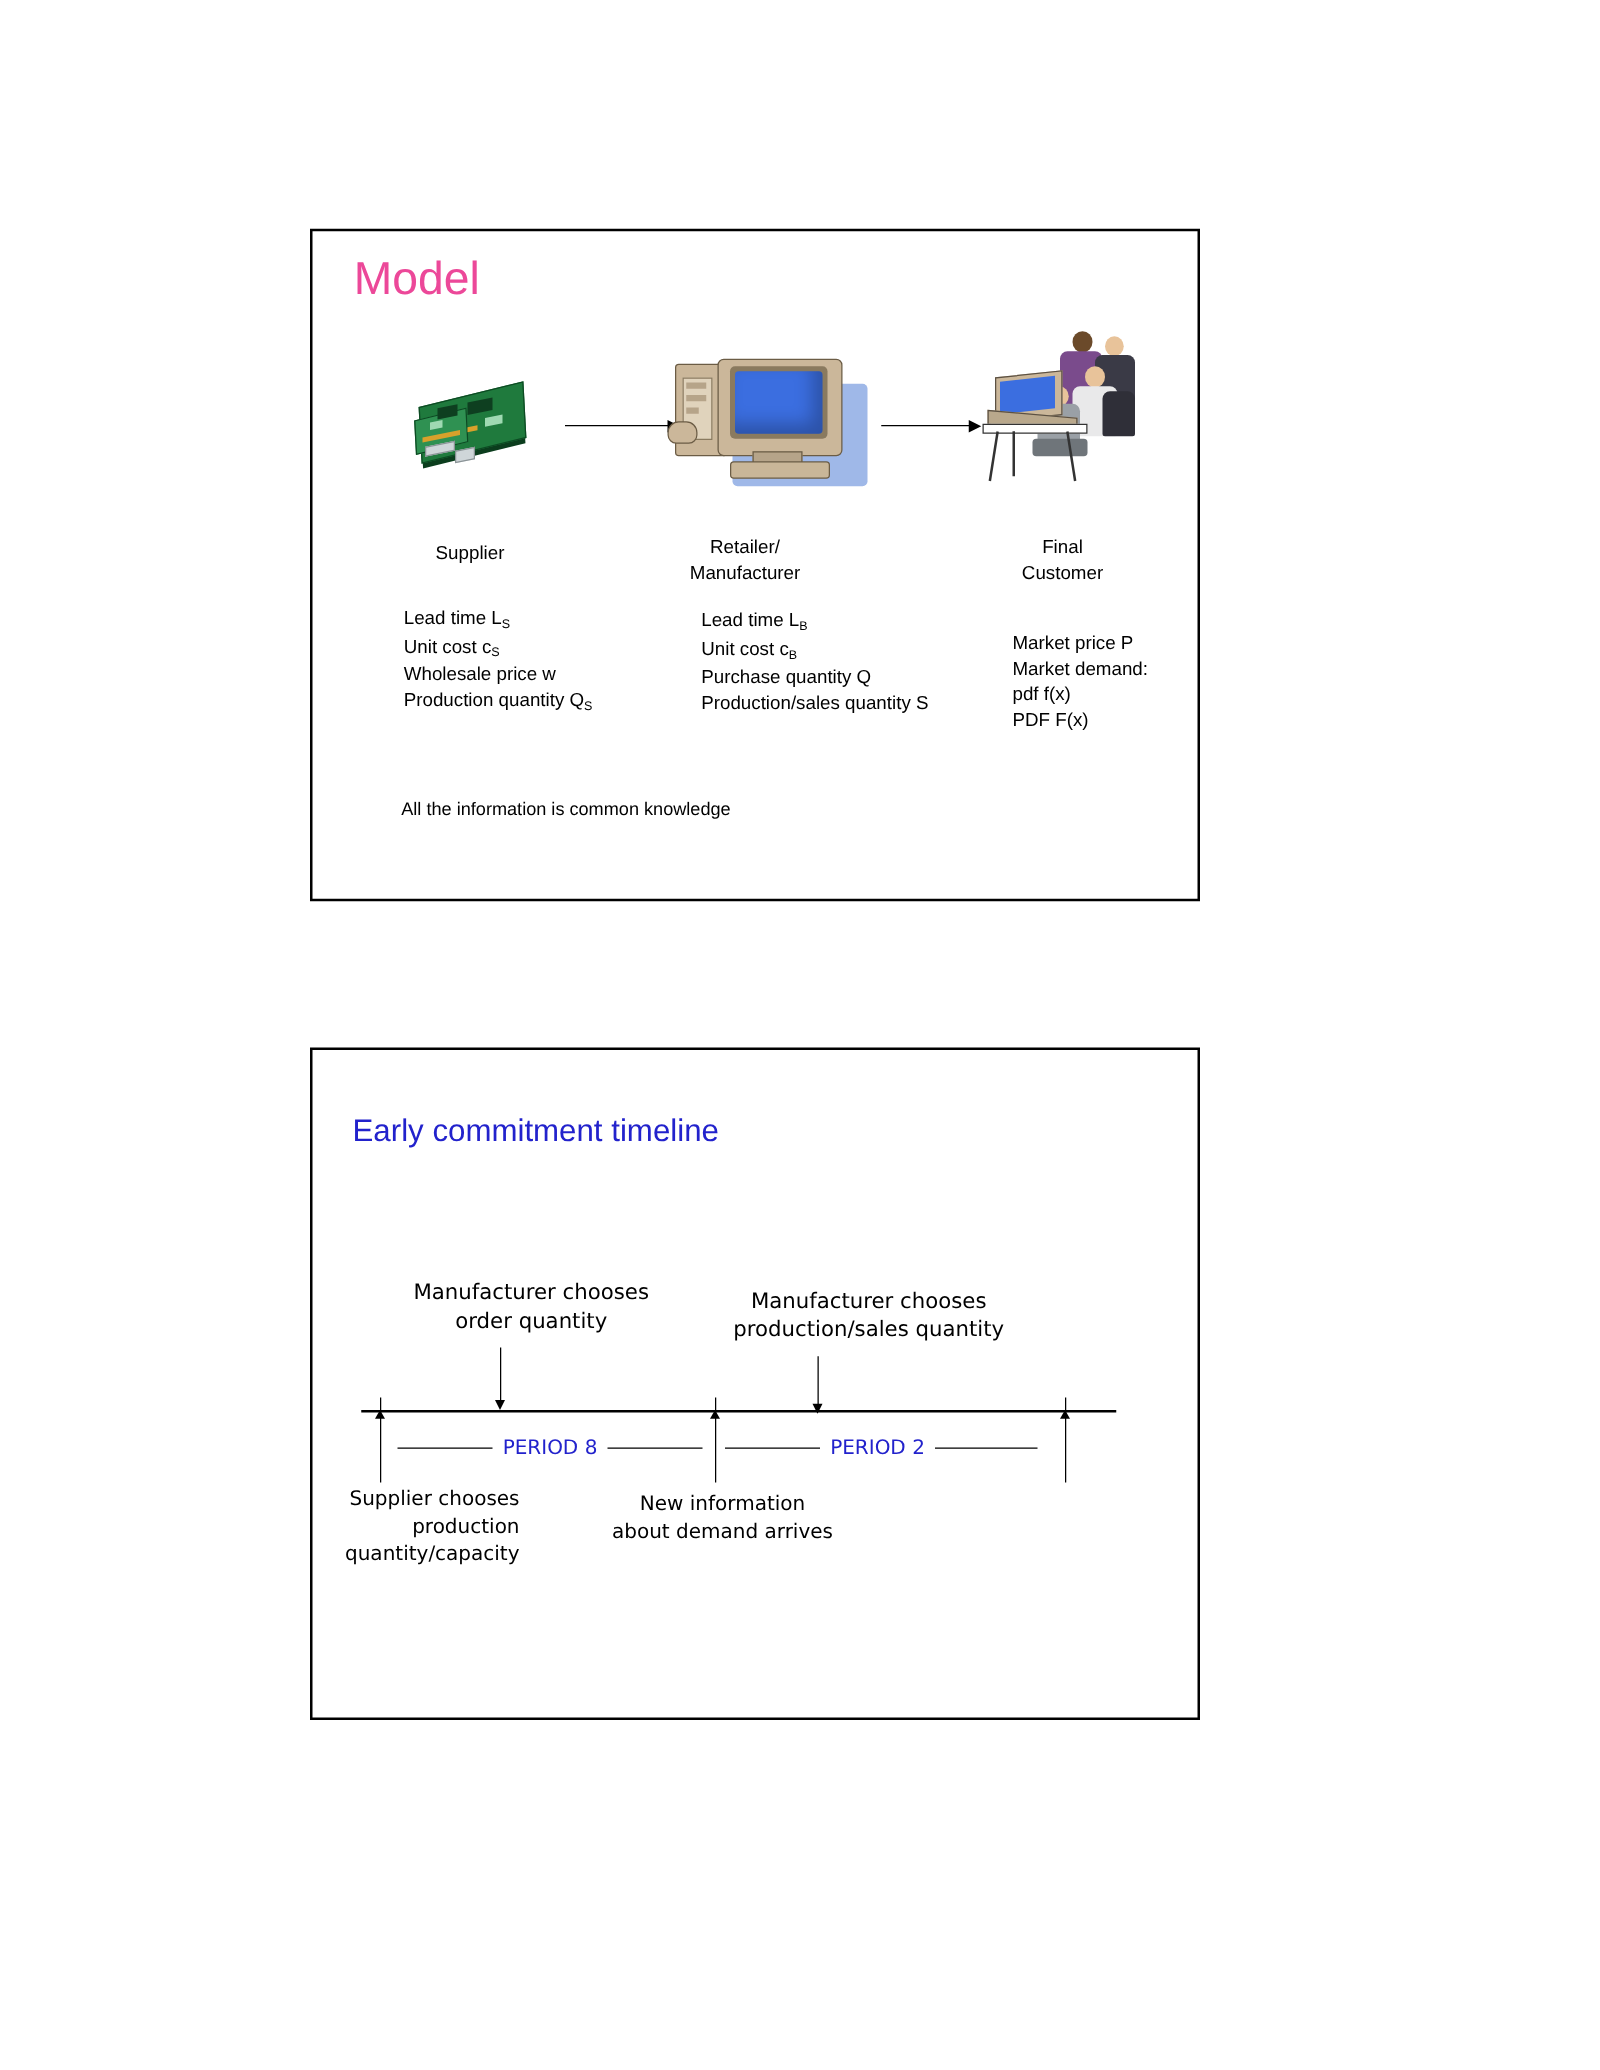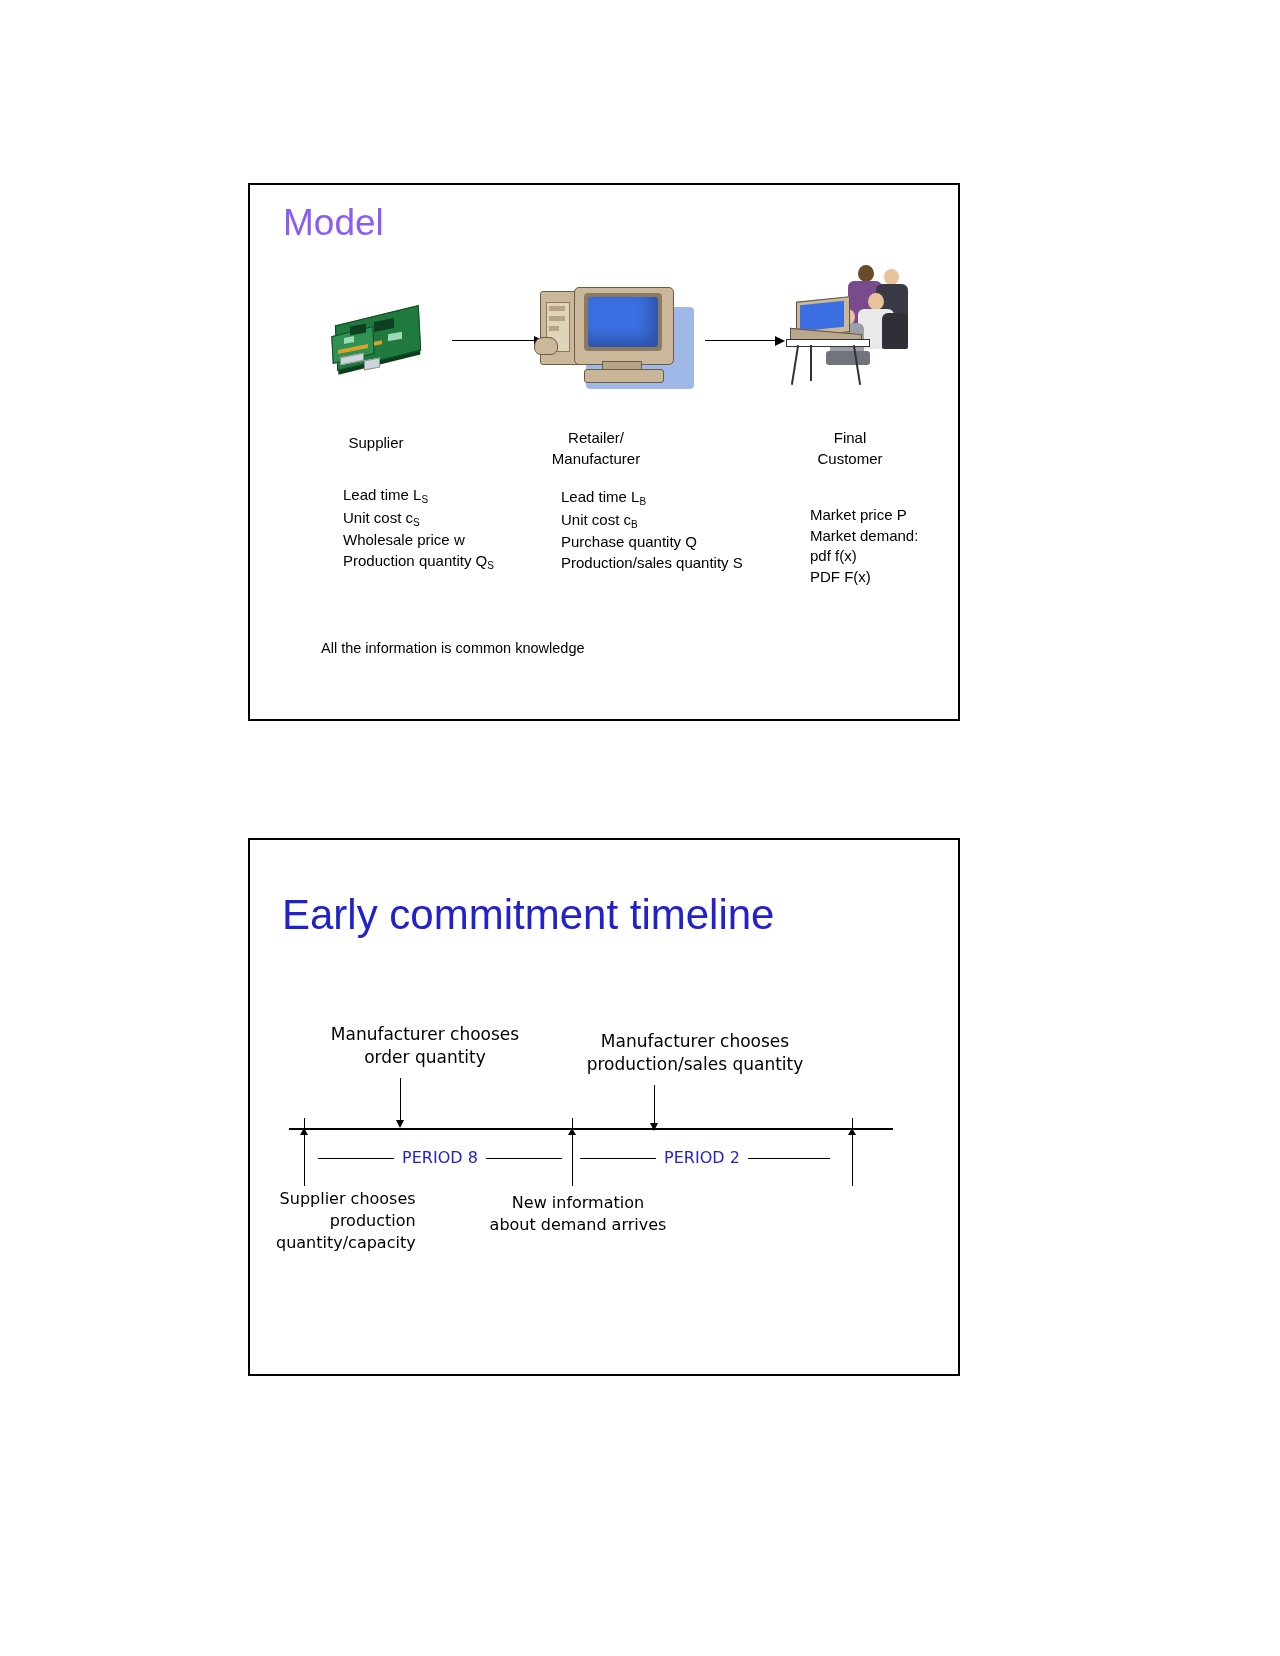--- a/index.html
+++ b/index.html
@@ -2,21 +2,21 @@
 <html><head>
 <meta charset="utf-8">
 <style>
   html,body{margin:0;padding:0;background:#ffffff;}
   body{width:1280px;height:1656px;position:relative;font-family:"Liberation Sans",sans-serif;-webkit-font-smoothing:antialiased;}
 
   .slide{position:absolute;background:#ffffff;border:2px solid #000;box-sizing:border-box;}
 
   
   #slide1{left:248px;top:183px;width:712px;height:538px;}
-  .s1-title{position:absolute;left:33px;top:17px;font-size:37px;color:#8b5cf6;letter-spacing:0px;}
+  .s1-title{position:absolute;left:33px;top:17px;font-size:37px;color:#ec4899;letter-spacing:0px;}
 
   .clip{position:absolute;}
 
   
   #board{left:80px;top:116px;width:96px;height:78px;}
   .pcb{position:absolute;left:6px;top:14px;width:82px;height:44px;background:#1f7a3d;
        transform:skewY(-11deg) rotate(-3deg);border:1px solid #0d4a23;
        box-shadow:0 5px 0 -1px #0b3d1d;}
   .pcb2{position:absolute;left:2px;top:30px;width:40px;height:26px;background:#2f9152;
         transform:skewY(-11deg) rotate(-3deg);border:1px solid #0d4a23;}
@@ -53,21 +53,21 @@
   .arrow-head{position:absolute;width:0;height:0;border-top:5px solid transparent;border-bottom:5px solid transparent;border-left:10px solid #000;}
 
   .col-head{position:absolute;text-align:center;font-size:15px;color:#000;line-height:21px;}
   .col-body{position:absolute;font-size:15px;color:#000;line-height:20.5px;white-space:nowrap;}
   .col-body div{white-space:nowrap;}
   sub{font-size:10px;vertical-align:baseline;position:relative;top:3px;}
   .footnote{position:absolute;font-size:14.5px;color:#000;}
 
   
   #slide2{left:248px;top:838px;width:712px;height:538px;}
-  .s2-title{position:absolute;left:32px;top:51px;font-size:42px;color:#2222cc;}
+  .s2-title{position:absolute;left:32px;top:51px;font-size:25px;color:#2222cc;}
 
   .tl-axis{position:absolute;left:39px;top:288px;width:604px;height:2px;background:#000;}
   .up-arrow{position:absolute;width:0;height:0;border-left:4px solid transparent;border-right:4px solid transparent;border-bottom:7px solid #000;}
   .down-arrow{position:absolute;width:0;height:0;border-left:4px solid transparent;border-right:4px solid transparent;border-top:8px solid #000;}
   .vline{position:absolute;width:1px;background:#000;}
   .top-label{position:absolute;text-align:center;font-size:17px;line-height:23px;color:#000;font-family:"DejaVu Sans",sans-serif;}
   .period{position:absolute;font-size:16px;color:#2222cc;font-family:"DejaVu Sans",sans-serif;text-align:center;}
   .p-rule{position:absolute;height:1px;background:#000;}
   .bot-label{position:absolute;font-size:16px;line-height:22px;color:#000;font-family:"DejaVu Sans",sans-serif;}
 </style>
@@ -141,21 +141,21 @@
   </div>
   <div class="col-head" style="left:256px;top:242px;width:180px;">
     <div>Retailer/</div>
     <div>Manufacturer</div>
   </div>
   <div class="col-head" style="left:520px;top:242px;width:160px;">
     <div>Final</div>
     <div>Customer</div>
   </div>
 
-  <div class="col-body" style="left:73px;top:300px;margin-left:20px;">
+  <div class="col-body" style="left:73px;top:300px;">
     <div><span>Lead time L</span><sub>S</sub></div>
     <div><span>Unit cost c</span><sub>S</sub></div>
     <div><span>Wholesale price w</span></div>
     <div><span>Production quantity Q</span><sub>S</sub></div>
   </div>
 
   <div class="col-body" style="left:560px;top:320px;">
     <div>Market price P</div>
     <div>Market demand:</div>
     <div>pdf f(x)</div>

